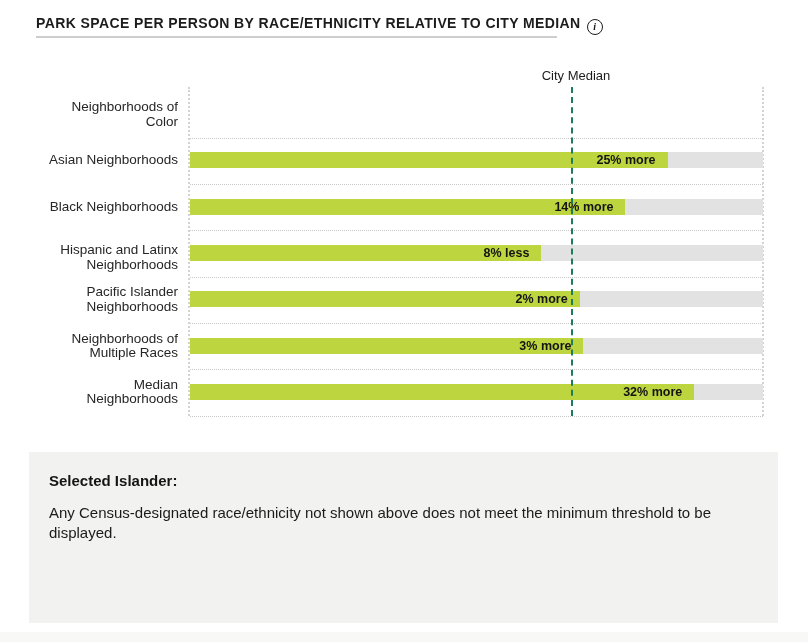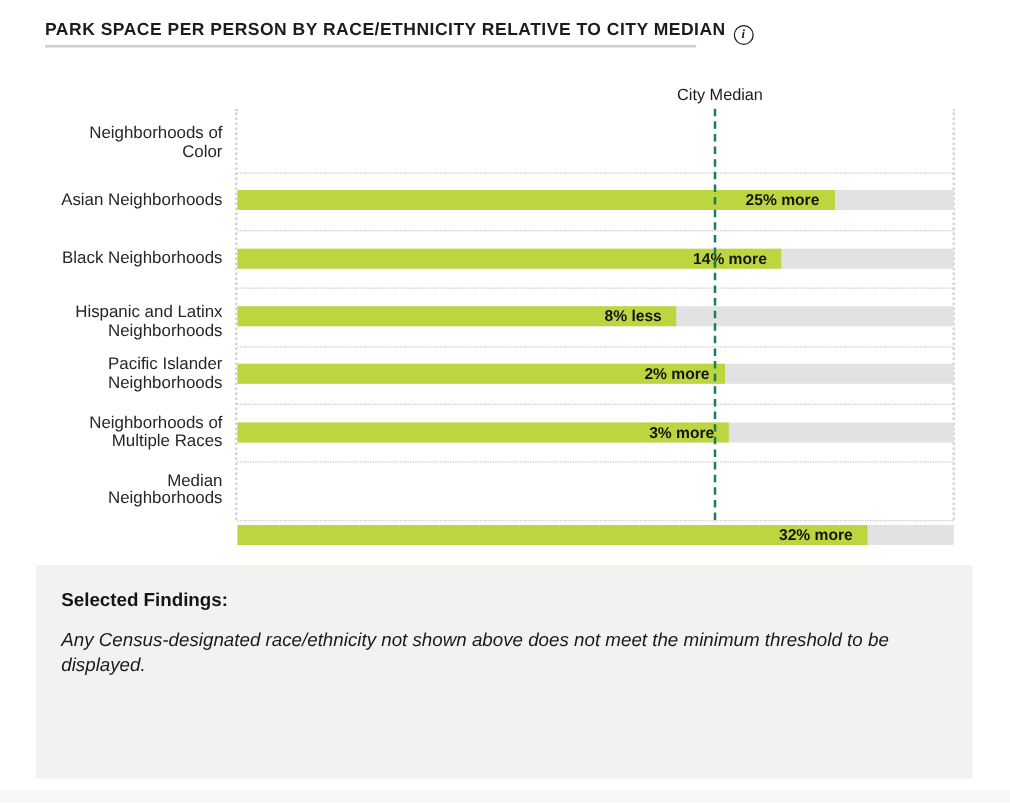--- a/index.html
+++ b/index.html
@@ -48,21 +48,21 @@
     position:absolute; right:12px; top:0; line-height:16px;
     font-size:12.5px; font-weight:600; color:#141414; white-space:nowrap;
   }
   
   .findings {
     position:absolute; left:29px; top:452px; width:749px; height:171px;
     background:#f2f2f0; box-sizing:border-box; padding:20px 18px 0 20px;
   }
   .findings h3 { margin:0; font-size:15px; font-weight:700; color:#151515; }
   .findings p  { margin:14px 0 0 0; font-size:15px; line-height:19.5px; color:#1b1b1b; max-width:714px; }
-  .findings .note { font-style:italic; }
+  .findings .note { }
   .footer-strip { position:absolute; left:0; top:632px; width:808px; height:10px; background:#f8f8f6; }
 </style>
 </head>
 <body>
 
 <div class="hdr">
   <span class="hdr-title">PARK SPACE PER PERSON BY RACE/ETHNICITY RELATIVE TO CITY MEDIAN</span><span class="info-icon">i</span>
   <div class="hdr-underline"></div>
 </div>
 
@@ -121,26 +121,26 @@
     <div class="track" style="left: 190px; top: 277.65px; width: 573px; background: rgb(226, 226, 226);">
       <div class="bar" style="width: 393.46px; background: rgb(189, 214, 63);">
         <span class="val">3% more</span>
       </div>
     </div>
     <div class="sep" style="left: 190px; top: 309.35px; width: 573px;"></div>
     <div class="cat-label" style="top: 331.98px;">
       <div>Median</div>
       <div>Neighborhoods</div>
     </div>
-    <div class="track" style="left: 190px; top: 323.98px; width: 573px; background: rgb(226, 226, 226); margin-top: 36px;">
+    <div class="track" style="left: 190px; top: 323.98px; width: 573px; background: rgb(226, 226, 226);">
       <div class="bar" style="width: 504.24px; background: rgb(189, 214, 63);">
         <span class="val">32% more</span>
       </div>
     </div>
     <div class="sep" style="left: 190px; top: 356px; width: 573px;"></div>
   </div>
 
 <div class="findings">
-  <h3>Selected Findings:</h3>
+  <h3>Selected Islander:</h3>
   <p class="note">Any Census-designated race/ethnicity not shown above does not meet the minimum threshold to be displayed.</p>
 </div>
 
 <div class="footer-strip"></div>
 
 </body></html>

